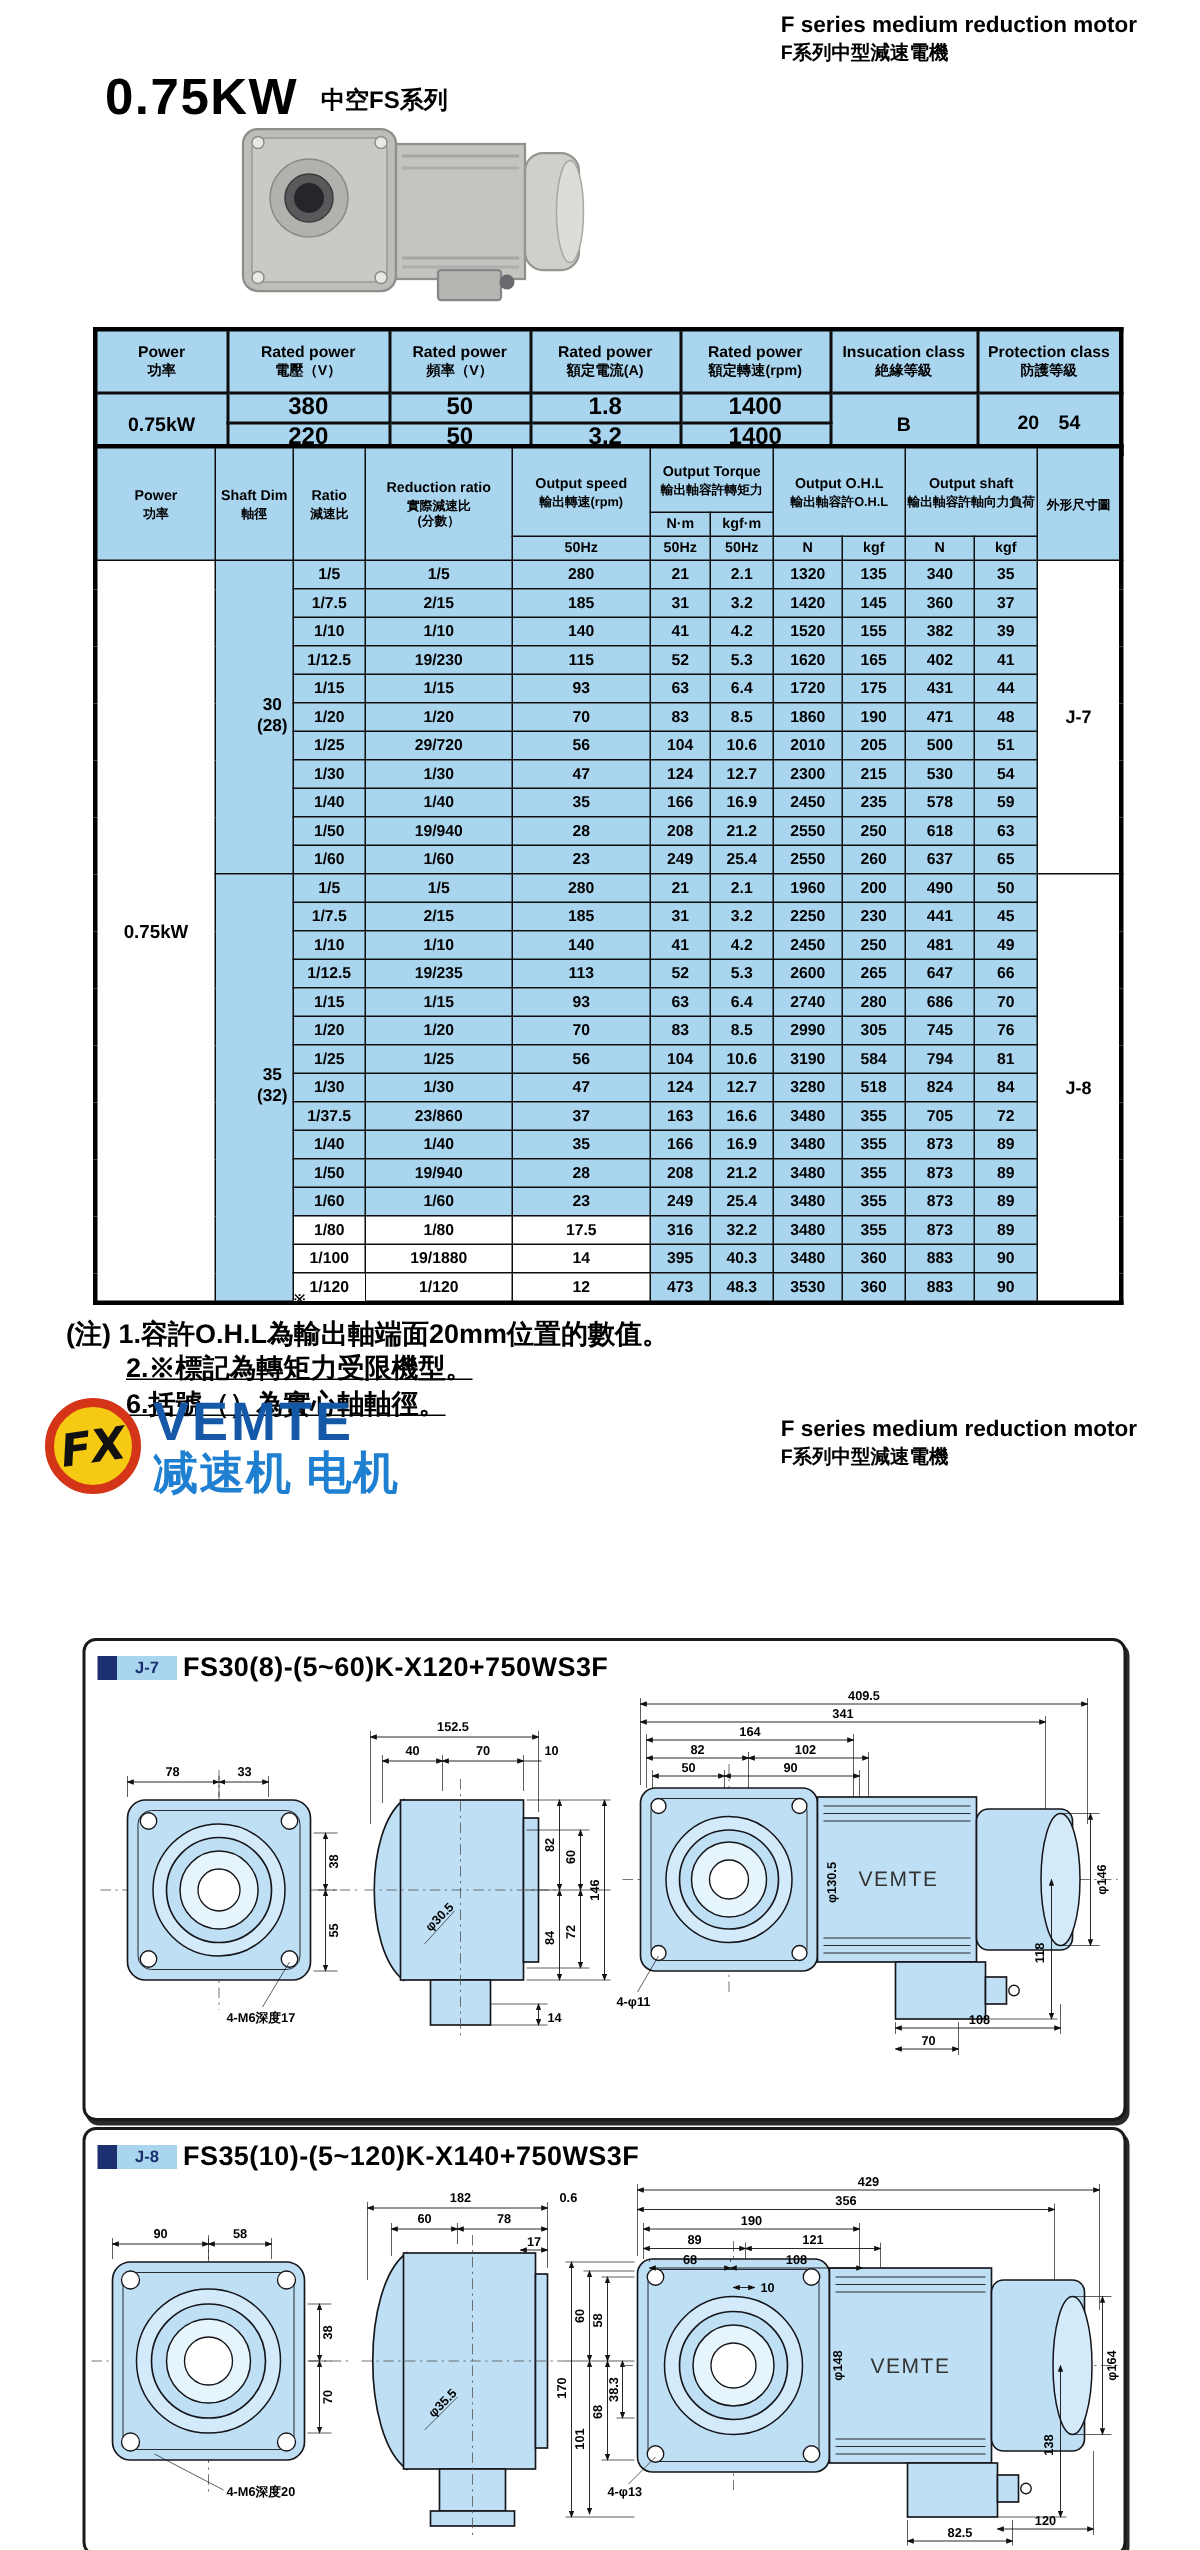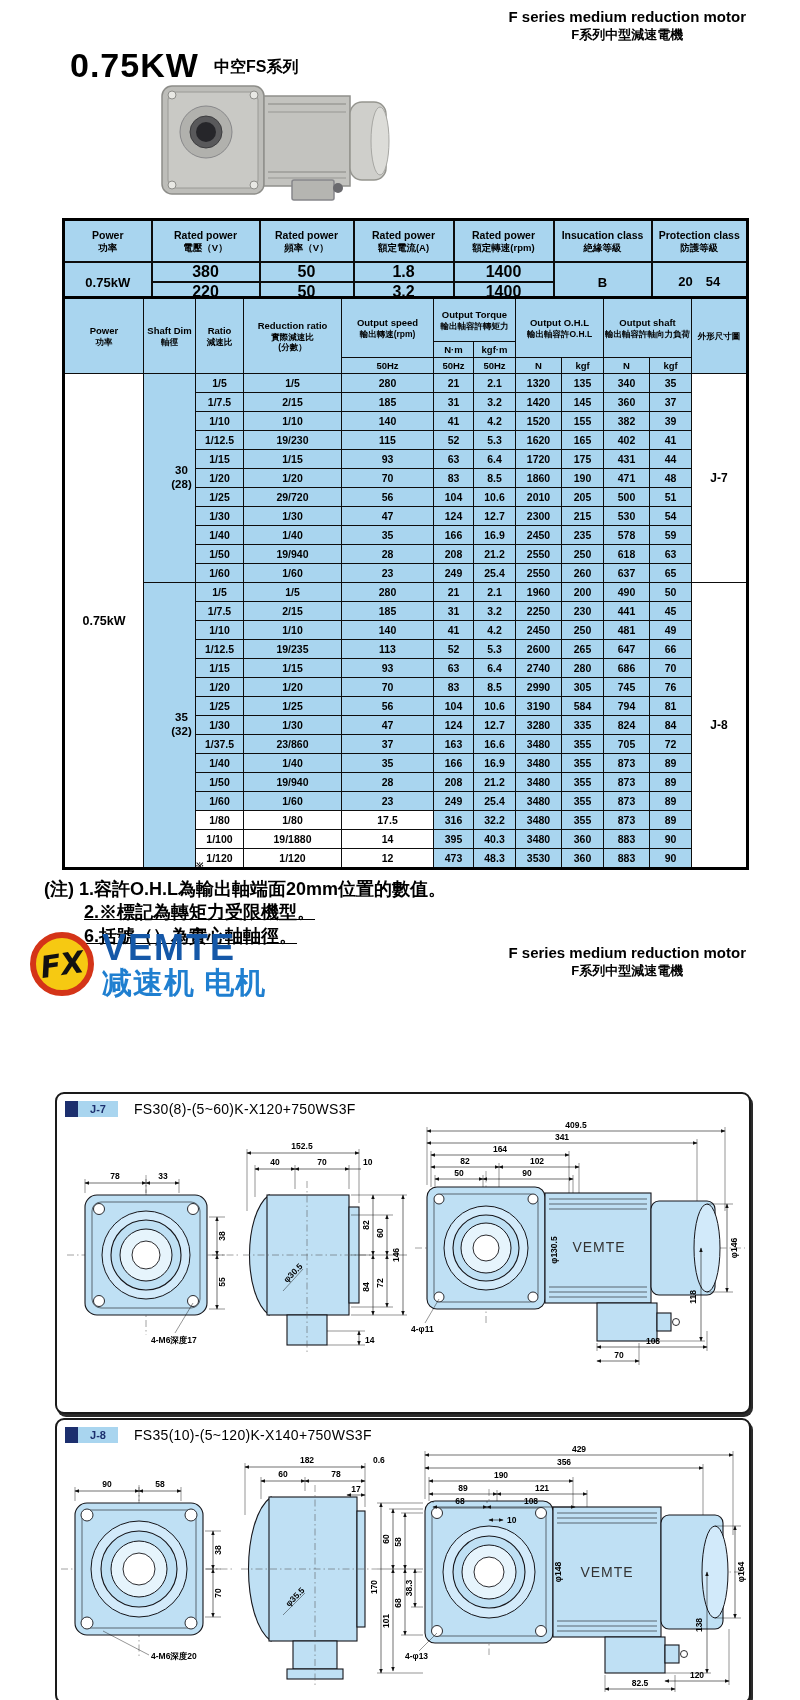--- a/index.html
+++ b/index.html
@@ -1,20 +1,20 @@
 <!DOCTYPE html>
 <html><head>
 <meta charset="utf-8">
 <style>
   html,body{margin:0;padding:0;background:#e8e8e8;}
   #page{position:relative;width:800px;height:1700px;background:#ffffff;margin:0 auto;
         font-family:"Liberation Sans",sans-serif;color:#000;overflow:hidden;}
   .abs{position:absolute;}
   
-  .hdr{right:54px;text-align:center;line-height:1.25;}
+  .hdr{right:42px;text-align:left;line-height:1.25;}
   .hdr .en{font-size:15px;font-weight:bold;}
   .hdr .zh{font-size:13px;font-weight:bold;}
   .power-title{left:70px;top:46px;font-size:34px;font-weight:bold;letter-spacing:1px;}
   .series-title{left:214px;top:57px;font-size:16px;font-weight:bold;}
   
   table{border-collapse:collapse;table-layout:fixed;}
   .t1{left:62px;top:218px;width:684px;border:3px solid #000;}
   .t1 th,.t1 td{border:2px solid #0d0d0d;background:#a9d5ef;text-align:center;
       vertical-align:middle;padding:0;font-weight:bold;}
   .t1 th .en{font-size:10.5px;line-height:1.25;}
@@ -46,21 +46,21 @@
   .logo-sub{font-size:30px;font-weight:bold;color:#1f7fd0;letter-spacing:1px;line-height:1.1;}
   
   .dbox{border:2.5px solid #1a1a1a;border-radius:9px;background:#fff;
         box-shadow:2px 3px 0 #2a2a2a;}
   .j7box{left:55px;top:1092px;width:692px;height:318px;}
   .j8box{left:55px;top:1418px;width:692px;height:282px;}
   .dtitle{display:flex;align-items:center;margin:7px 0 0 8px;}
   .tag-dark{width:13px;height:16px;background:#1c2f6e;}
   .tag-box{width:40px;height:16px;background:#a9d5ef;color:#1c2f6e;font-size:11px;
            font-weight:bold;text-align:center;line-height:16px;}
-  .dtitle .ttl{margin-left:16px;font-size:14px;font-weight:normal;letter-spacing:0.3px;}
+  .dtitle .ttl{margin-left:4px;font-size:18px;font-weight:bold;letter-spacing:0.3px;}
   .dsvg{display:block;margin:2px 0 0 2px;}
   
   .part{fill:#bfe0f4;stroke:#15151a;stroke-width:1.1;}
   .part2{fill:#d2eafa;stroke:#15151a;stroke-width:1;}
   .part3{fill:#e6f4fc;stroke:#15151a;stroke-width:1;}
   .hole{fill:#ffffff;stroke:#15151a;stroke-width:0.9;}
   .thin{fill:none;stroke:#15151a;stroke-width:0.6;}
   .cl{stroke:#555;stroke-width:0.55;stroke-dasharray:7 3 1.5 3;fill:none;}
   .dl{stroke:#111;stroke-width:0.6;fill:none;}
   .ext{stroke:#111;stroke-width:0.45;fill:none;}
@@ -440,21 +440,21 @@
           <td>794</td>
           <td>81</td>
         </tr>
         <tr>
           <td>1/30</td>
           <td>1/30</td>
           <td>47</td>
           <td>124</td>
           <td>12.7</td>
           <td>3280</td>
-          <td>335</td>
+          <td>518</td>
           <td>824</td>
           <td>84</td>
         </tr>
         <tr>
           <td>1/37.5</td>
           <td>23/860</td>
           <td>37</td>
           <td>163</td>
           <td>16.6</td>
           <td>3480</td>

